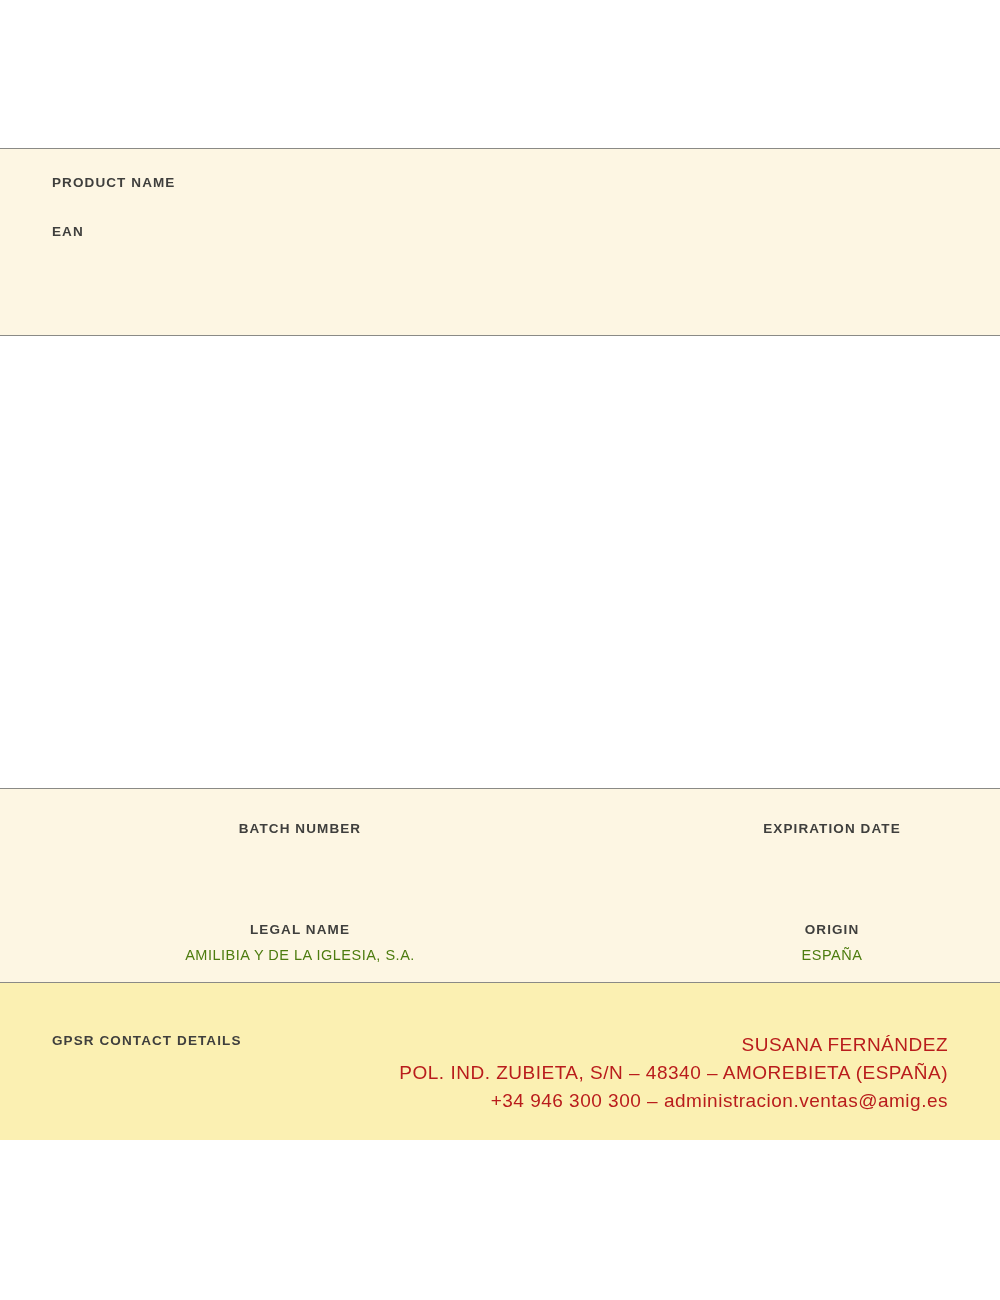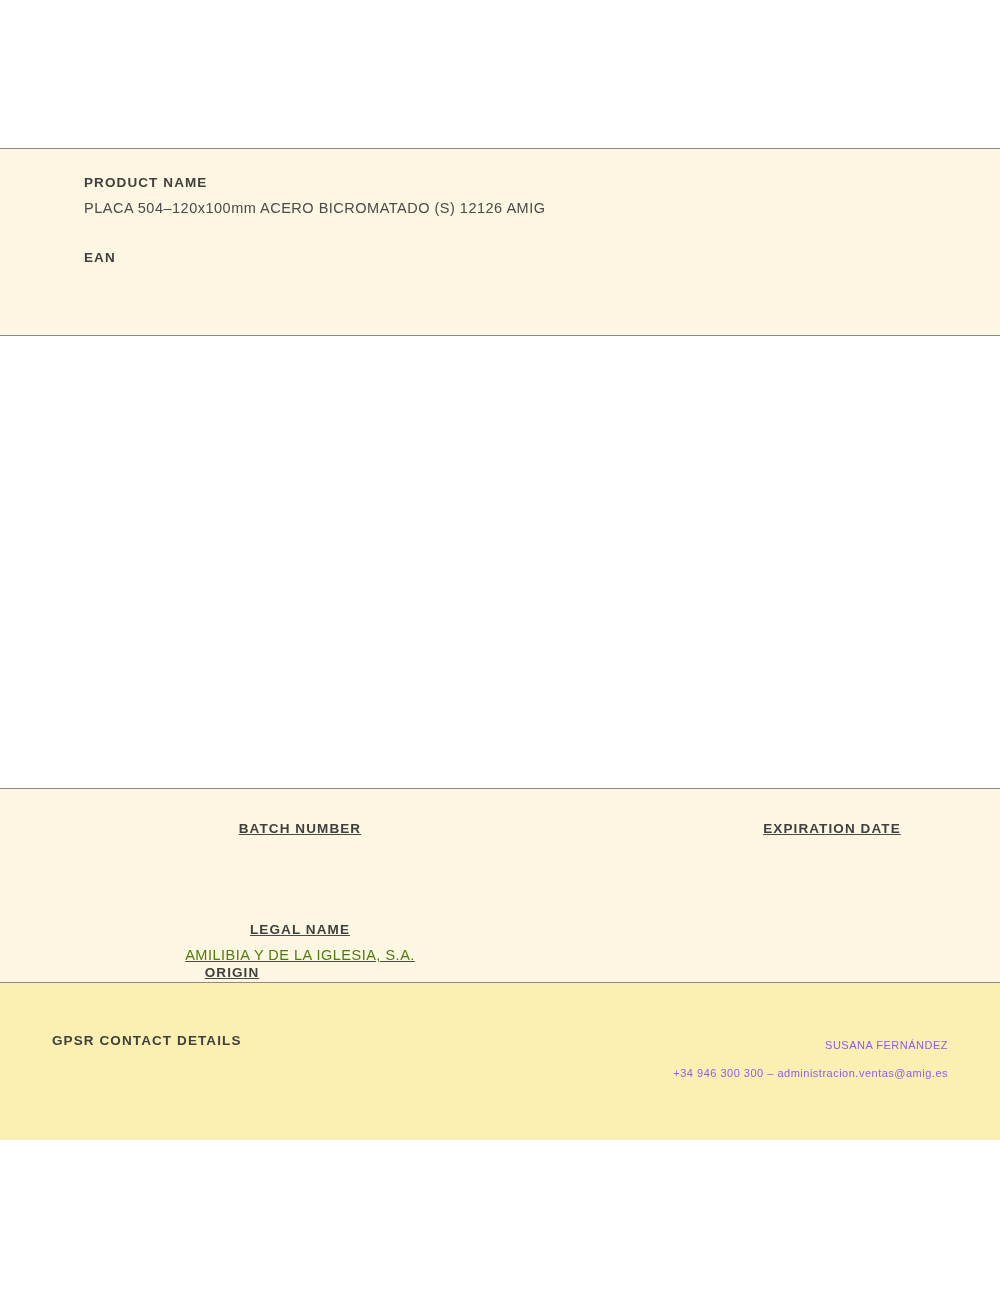--- a/index.html
+++ b/index.html
@@ -29,21 +29,20 @@
     left: 0;
     width: 1000px;
     height: 188px;
     background: #fdf6e3;
     border-top: 1px solid #8a8a86;
     border-bottom: 1px solid #8a8a86;
     box-sizing: border-box;
   }
   .product-inner {
     padding: 26px 52px 0 52px;
-    margin-left: 32px;
   }
   .field-label {
     font-size: 13.5px;
     font-weight: bold;
     letter-spacing: 1.1px;
     color: #3f3f3d;
     text-transform: uppercase;
   }
   .field-value {
     font-size: 14.5px;
@@ -69,32 +68,30 @@
   .detail-block {
     position: absolute;
     top: 788px;
     left: 0;
     width: 1000px;
     height: 195px;
     background: #fdf6e3;
     border-top: 1px solid #8a8a86;
     border-bottom: 1px solid #8a8a86;
     box-sizing: border-box;
-    text-decoration: underline;
   }
   .detail-row {
     display: flex;
     width: 1000px;
   }
   .detail-row.row-1 {
     padding-top: 32px;
   }
   .detail-row.row-2 {
     padding-top: 58px;
-    flex-direction: column;
   }
   .col-left {
     width: 600px;
     text-align: center;
     box-sizing: border-box;
     padding-right: 0px;
   }
   .col-right {
     width: 400px;
     box-sizing: border-box;
@@ -133,23 +130,23 @@
   .gpsr-label {
     font-size: 13.5px;
     font-weight: bold;
     letter-spacing: 1.1px;
     color: #3f3f3d;
     text-transform: uppercase;
     padding-top: 2px;
   }
   .gpsr-lines {
     text-align: right;
-    font-size: 11px;
+    font-size: 19px;
     letter-spacing: 0.5px;
-    color: #8b5cf6;
+    color: #b91c1c;
     line-height: 28px;
   }
 
   
   .bottom-area {
     position: absolute;
     top: 1140px;
     left: 0;
     width: 1000px;
     height: 160px;
@@ -158,21 +155,20 @@
 </style>
 </head>
 <body>
 
 <div class="page">
 
   <div class="product-block">
     <div class="product-inner">
       <div class="field-group">
         <div class="field-label">PRODUCT NAME</div>
-        <div class="field-value">PLACA 504–120x100mm ACERO BICROMATADO (S) 12126 AMIG</div>
       </div>
       <div class="field-group">
         <div class="field-label">EAN</div>
       </div>
     </div>
   </div>
 
   <div class="blank-area"></div>
 
   <div class="detail-block">
@@ -195,19 +191,20 @@
         <div class="col-label">ORIGIN</div>
         <div class="col-value">ESPAÑA</div>
       </div>
     </div>
   </div>
 
   <div class="gpsr-block">
     <div class="gpsr-label">GPSR CONTACT DETAILS</div>
     <div class="gpsr-lines">
       <div>SUSANA FERNÁNDEZ</div>
+      <div>POL. IND. ZUBIETA, S/N – 48340 – AMOREBIETA (ESPAÑA)</div>
       <div>+34 946 300 300 – administracion.ventas@amig.es</div>
     </div>
   </div>
 
   <div class="bottom-area"></div>
 
 </div>
 
 </body></html>

